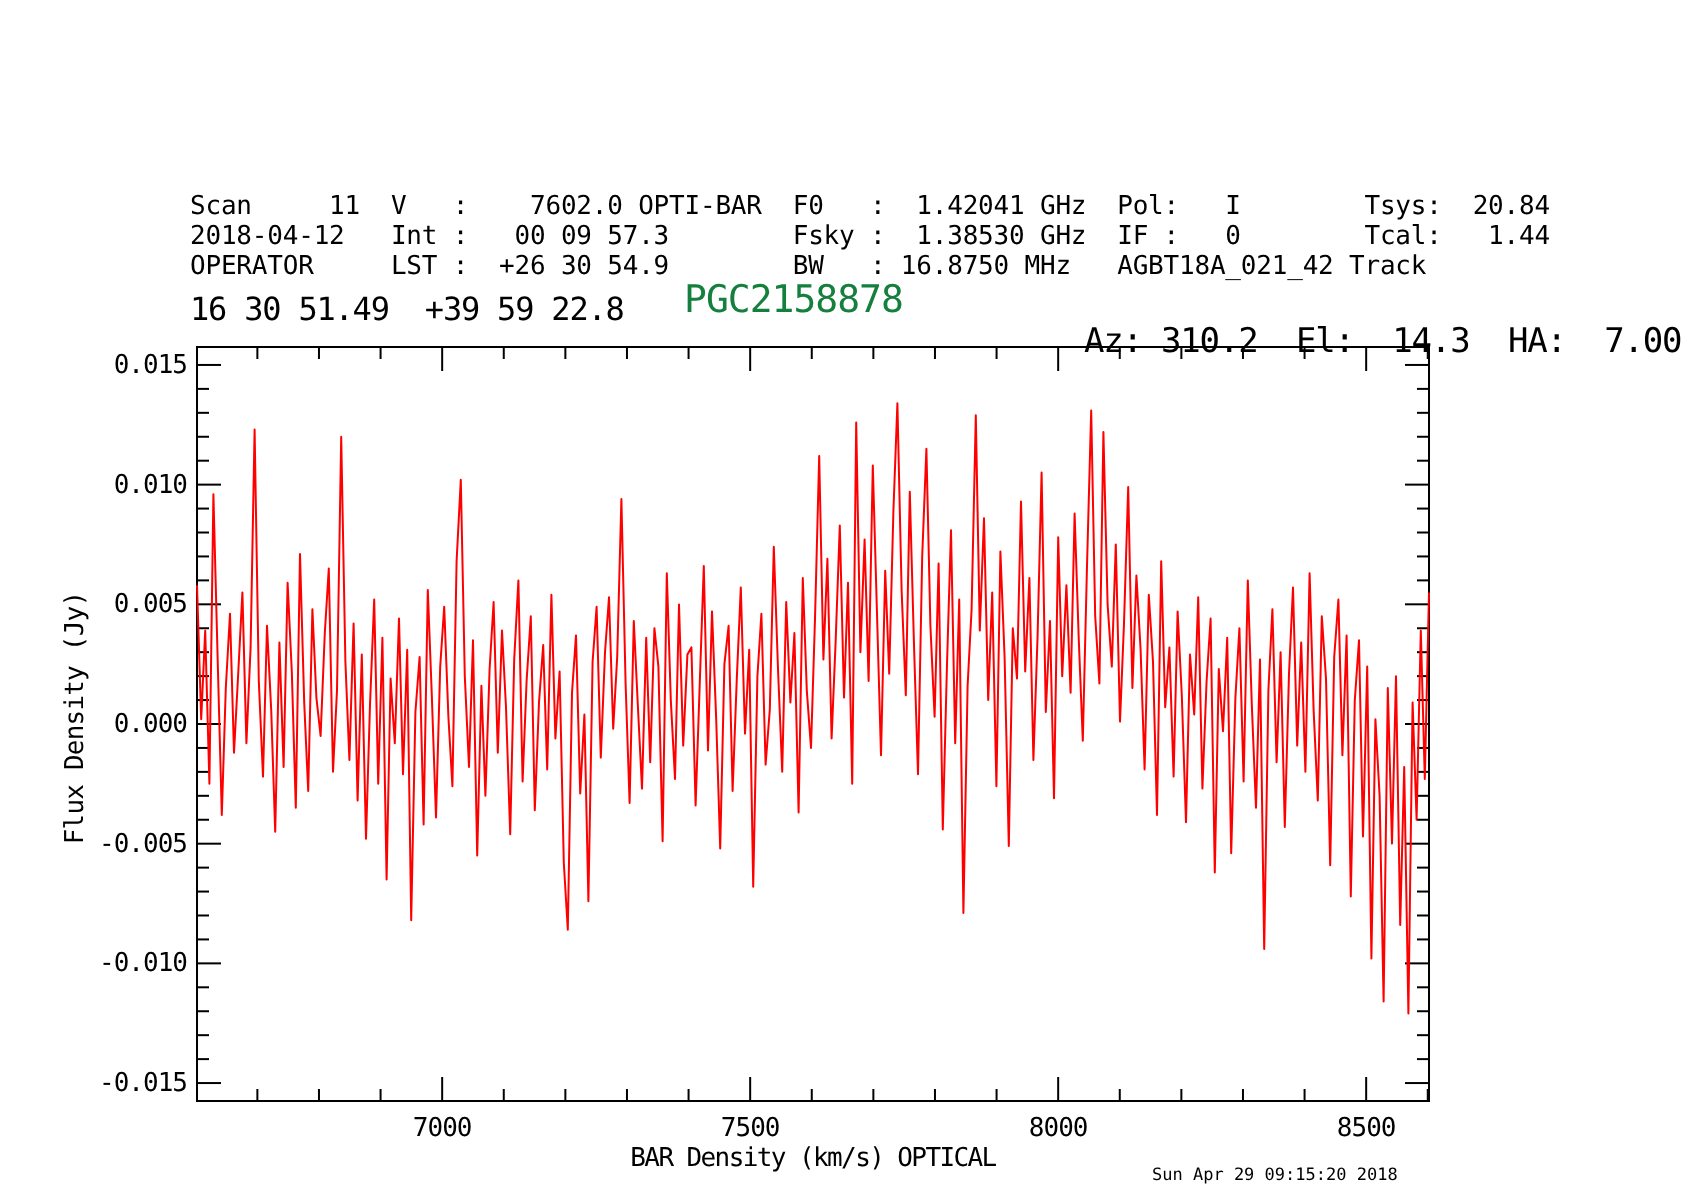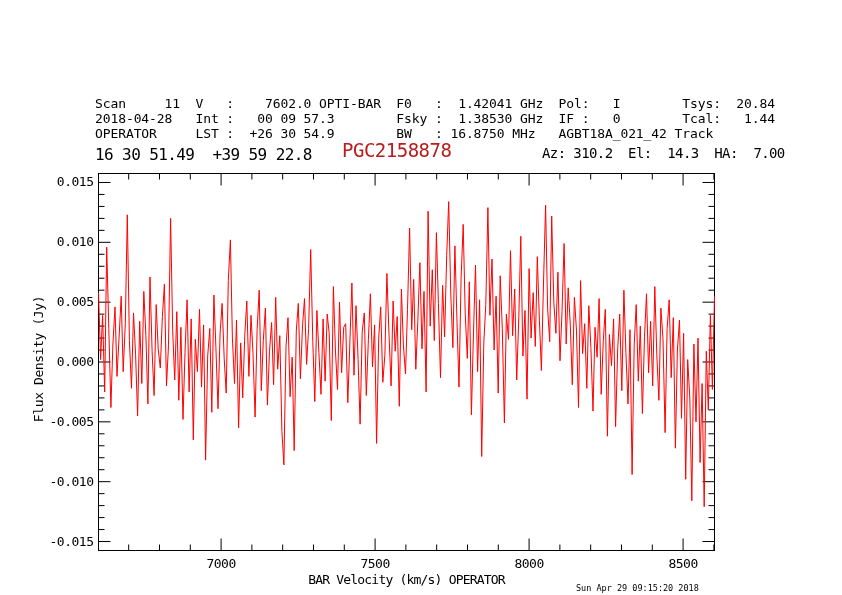--- a/index.html
+++ b/index.html
@@ -3,40 +3,40 @@
 <meta charset="utf-8">
 <style>
   html,body{margin:0;padding:0;background:#ffffff;}
   .page{position:relative;width:842px;height:595px;background:#ffffff;overflow:hidden;
         font-family:"DejaVu Sans Mono","Liberation Mono",monospace;color:#000;margin-top:41px;}
   .abs{position:absolute;white-space:pre;}
   .hdr-block{position:absolute;left:95px;top:55px;font-size:13px;line-height:15px;letter-spacing:-0.1px;}
   .hdr-block pre{margin:0;font-family:inherit;font-size:inherit;}
   .coords{left:95px;top:104px;font-size:16px;letter-spacing:-0.6px;}
   .target-name{left:342px;top:98px;font-size:19px;letter-spacing:-0.5px;}
-  .pointing{left:542px;top:104px;font-size:14px;letter-spacing:-0.6px;}
+  .pointing{left:542px;top:120px;font-size:17px;letter-spacing:-0.6px;}
   .xtitle{left:98px;top:531px;width:617px;text-align:center;font-size:13px;letter-spacing:-0.8px;}
   .ytitle{left:38px;top:318px;font-size:13px;letter-spacing:-0.4px;transform:translate(-50%,-50%) rotate(-90deg);}
   .timestamp{left:576px;top:542px;font-size:8.5px;letter-spacing:0px;}
   svg{position:absolute;left:0;top:0;}
   .ticklabel{font-family:"DejaVu Sans Mono","Liberation Mono",monospace;font-size:13px;fill:#000;letter-spacing:-0.5px;}
 </style>
 </head>
 <body>
 
 <div class="page">
 
   <div class="hdr-block">
     <pre>Scan     11  V   :    7602.0 OPTI-BAR  F0   :  1.42041 GHz  Pol:   I        Tsys:  20.84</pre>
-    <pre>2018-04-28   Int :   00 09 57.3        Fsky :  1.38530 GHz  IF :   0        Tcal:   1.44</pre>
+    <pre>2018-04-12   Int :   00 09 57.3        Fsky :  1.38530 GHz  IF :   0        Tcal:   1.44</pre>
     <pre>OPERATOR     LST :  +26 30 54.9        BW   : 16.8750 MHz   AGBT18A_021_42 Track</pre>
   </div>
 
   <div class="abs coords">16 30 51.49  +39 59 22.8</div>
-  <div class="abs target-name" style="color: #b91c1c;">PGC2158878</div>
+  <div class="abs target-name" style="color: #15803d;">PGC2158878</div>
   <div class="abs pointing">Az: 310.2  El:  14.3  HA:  7.00</div>
 
   <svg id="plot-svg" width="842" height="595" viewBox="0 0 842 595">
       <rect x="98.5" y="132.5" width="616" height="377" fill="none" stroke="#000000" stroke-width="1"></rect>
       <g stroke="#000000" stroke-width="1">
         <line x1="221.084" y1="509.5" x2="221.084" y2="497.5"></line>
         <line x1="221.084" y1="132.5" x2="221.084" y2="144.5"></line>
         <line x1="375.084" y1="509.5" x2="375.084" y2="497.5"></line>
         <line x1="375.084" y1="132.5" x2="375.084" y2="144.5"></line>
         <line x1="529.084" y1="509.5" x2="529.084" y2="497.5"></line>
@@ -147,17 +147,17 @@
         <text x="93.5" y="205.3174603174603" text-anchor="end" class="ticklabel">0.010</text>
         <text x="93.5" y="265.1587301587301" text-anchor="end" class="ticklabel">0.005</text>
         <text x="93.5" y="325" text-anchor="end" class="ticklabel">0.000</text>
         <text x="93.5" y="384.8412698412699" text-anchor="end" class="ticklabel">-0.005</text>
         <text x="93.5" y="444.6825396825397" text-anchor="end" class="ticklabel">-0.010</text>
         <text x="93.5" y="504.5238095238095" text-anchor="end" class="ticklabel">-0.015</text>
       </g>
       <polyline points="98.5,251.6 100.6,318.6 102.6,274.3 104.7,350.9 106.7,206.1 108.8,287.5 110.9,366.5 112.9,303.0 115.0,265.9 117.0,335.4 119.1,295.9 121.2,255.2 123.2,330.6 125.3,282.7 127.3,173.8 129.4,299.5 131.5,347.3 133.5,271.9 135.6,313.8 137.6,374.9 139.7,280.3 141.8,342.5 143.8,250.4 145.9,294.7 147.9,362.9 150.0,236.0 152.1,310.2 154.1,354.5 156.2,263.6 158.2,307.8 160.3,327.0 162.4,275.5 164.4,243.2 166.5,344.9 168.5,304.2 170.6,177.4 172.7,289.9 174.7,339.0 176.8,270.7 178.8,359.3 180.9,286.3 183.0,378.4 185.0,311.4 187.1,258.8 189.1,350.9 191.2,277.9 193.3,398.8 195.3,298.3 197.4,330.6 199.5,268.3 201.5,346.1 203.6,283.9 205.6,419.1 207.7,315.0 209.8,287.5 211.8,371.3 213.9,254.0 215.9,306.6 218.0,367.7 220.1,292.3 222.1,262.4 224.2,317.4 226.2,352.1 228.3,239.6 230.4,198.9 232.4,297.1 234.5,342.5 236.5,279.1 238.6,386.8 240.7,301.9 242.7,356.9 244.8,293.5 246.8,260.0 248.9,335.4 251.0,274.3 253.0,312.6 255.1,376.1 257.1,288.7 259.2,249.2 261.3,349.7 263.3,299.5 265.4,267.1 267.4,364.1 269.5,310.2 271.6,281.5 273.6,343.7 275.7,256.4 277.7,328.2 279.8,294.7 281.9,390.4 283.9,423.9 286.0,305.4 288.0,276.7 290.1,355.7 292.2,316.2 294.2,409.6 296.3,289.9 298.3,262.4 300.4,337.8 302.5,285.1 304.5,257.6 306.6,323.4 308.6,287.5 310.7,208.5 312.8,300.7 314.8,360.5 316.9,269.5 318.9,311.4 321.0,353.3 323.1,277.9 325.1,340.1 327.2,273.1 329.2,292.3 331.3,379.6 333.4,245.6 335.4,309.0 337.5,348.5 339.5,261.2 341.6,331.8 343.7,286.3 345.7,282.7 347.8,361.7 349.8,303.0 351.9,242.0 354.0,334.2 356.0,264.7 358.1,318.6 360.1,383.2 362.2,291.1 364.3,271.9 366.3,354.5 368.4,298.3 370.4,252.8 372.5,325.8 374.6,283.9 376.6,402.4 378.7,297.1 380.7,265.9 382.8,341.3 384.9,313.8 386.9,232.4 389.0,293.5 391.1,344.9 393.1,260.0 395.2,310.2 397.2,275.5 399.3,365.3 401.4,248.0 403.4,304.2 405.5,333.0 407.5,268.3 409.6,187.0 411.7,288.7 413.7,238.4 415.8,328.2 417.8,280.3 419.9,221.7 422.0,307.8 424.0,250.4 426.1,350.9 428.1,170.2 430.2,285.1 432.3,228.8 434.3,299.5 436.4,191.7 438.4,262.4 440.5,336.6 442.6,244.4 444.6,295.9 446.7,214.5 448.7,160.6 450.8,254.0 452.9,306.6 454.9,204.9 457.0,281.5 459.0,346.1 461.1,237.2 463.2,183.4 465.2,271.9 467.3,317.4 469.3,240.8 471.4,373.7 473.5,291.1 475.5,224.1 477.6,330.6 479.6,258.8 481.7,415.5 483.8,301.9 485.8,263.6 487.9,166.6 489.9,274.3 492.0,218.1 494.1,309.0 496.1,255.2 498.2,352.1 500.2,234.8 502.3,287.5 504.4,382.0 506.4,273.1 508.5,298.3 510.5,209.7 512.6,294.7 514.7,248.0 516.7,339.0 518.8,276.7 520.8,195.3 522.9,315.0 525.0,269.5 527.0,358.1 529.1,227.6 531.1,297.1 533.2,251.6 535.3,305.4 537.3,215.7 539.4,279.1 541.4,329.4 543.5,242.0 545.6,164.2 547.6,267.1 549.7,300.7 551.7,175.0 553.8,261.2 555.9,292.3 557.9,231.2 560.0,319.8 562.0,270.7 564.1,202.5 566.2,303.0 568.2,246.8 570.3,283.9 572.3,343.7 574.4,256.4 576.5,289.9 578.5,366.5 580.6,239.6 582.6,312.6 584.7,282.7 586.8,347.3 588.8,264.7 590.9,306.6 593.0,370.1 595.0,286.3 597.1,316.2 599.1,257.6 601.2,353.3 603.3,299.5 605.3,268.3 607.4,395.2 609.4,293.5 611.5,324.6 613.6,277.9 615.6,385.6 617.7,307.8 619.7,273.1 621.8,349.7 623.9,249.2 625.9,311.4 628.0,362.9 630.0,288.7 632.1,433.5 634.2,304.2 636.2,263.6 638.3,340.1 640.3,285.1 642.4,372.5 644.5,295.9 646.5,252.8 648.6,331.8 650.6,280.3 652.7,344.9 654.8,245.6 656.8,313.8 658.9,359.3 660.9,267.1 663.0,298.3 665.1,391.6 667.1,287.5 669.2,258.8 671.2,336.6 673.3,276.7 675.4,407.2 677.4,309.0 679.5,279.1 681.5,377.3 683.6,292.3 685.7,438.3 687.7,318.6 689.8,356.9 691.8,459.8 693.9,303.0 696.0,380.8 698.0,297.1 700.1,421.5 702.1,342.5 704.2,465.8 706.3,310.2 708.3,368.9 710.4,274.3 712.4,348.5 714.5,255.2" fill="none" stroke="#ff0000" stroke-width="1" stroke-linejoin="round"></polyline>
     </svg>
 
-  <div class="abs xtitle">BAR Velocity (km/s) OPERATOR</div>
+  <div class="abs xtitle">BAR Density (km/s) OPTICAL</div>
   <div class="abs ytitle">Flux Density (Jy)</div>
   <div class="abs timestamp">Sun Apr 29 09:15:20 2018</div>
 
 </div>
 
 </body></html>

